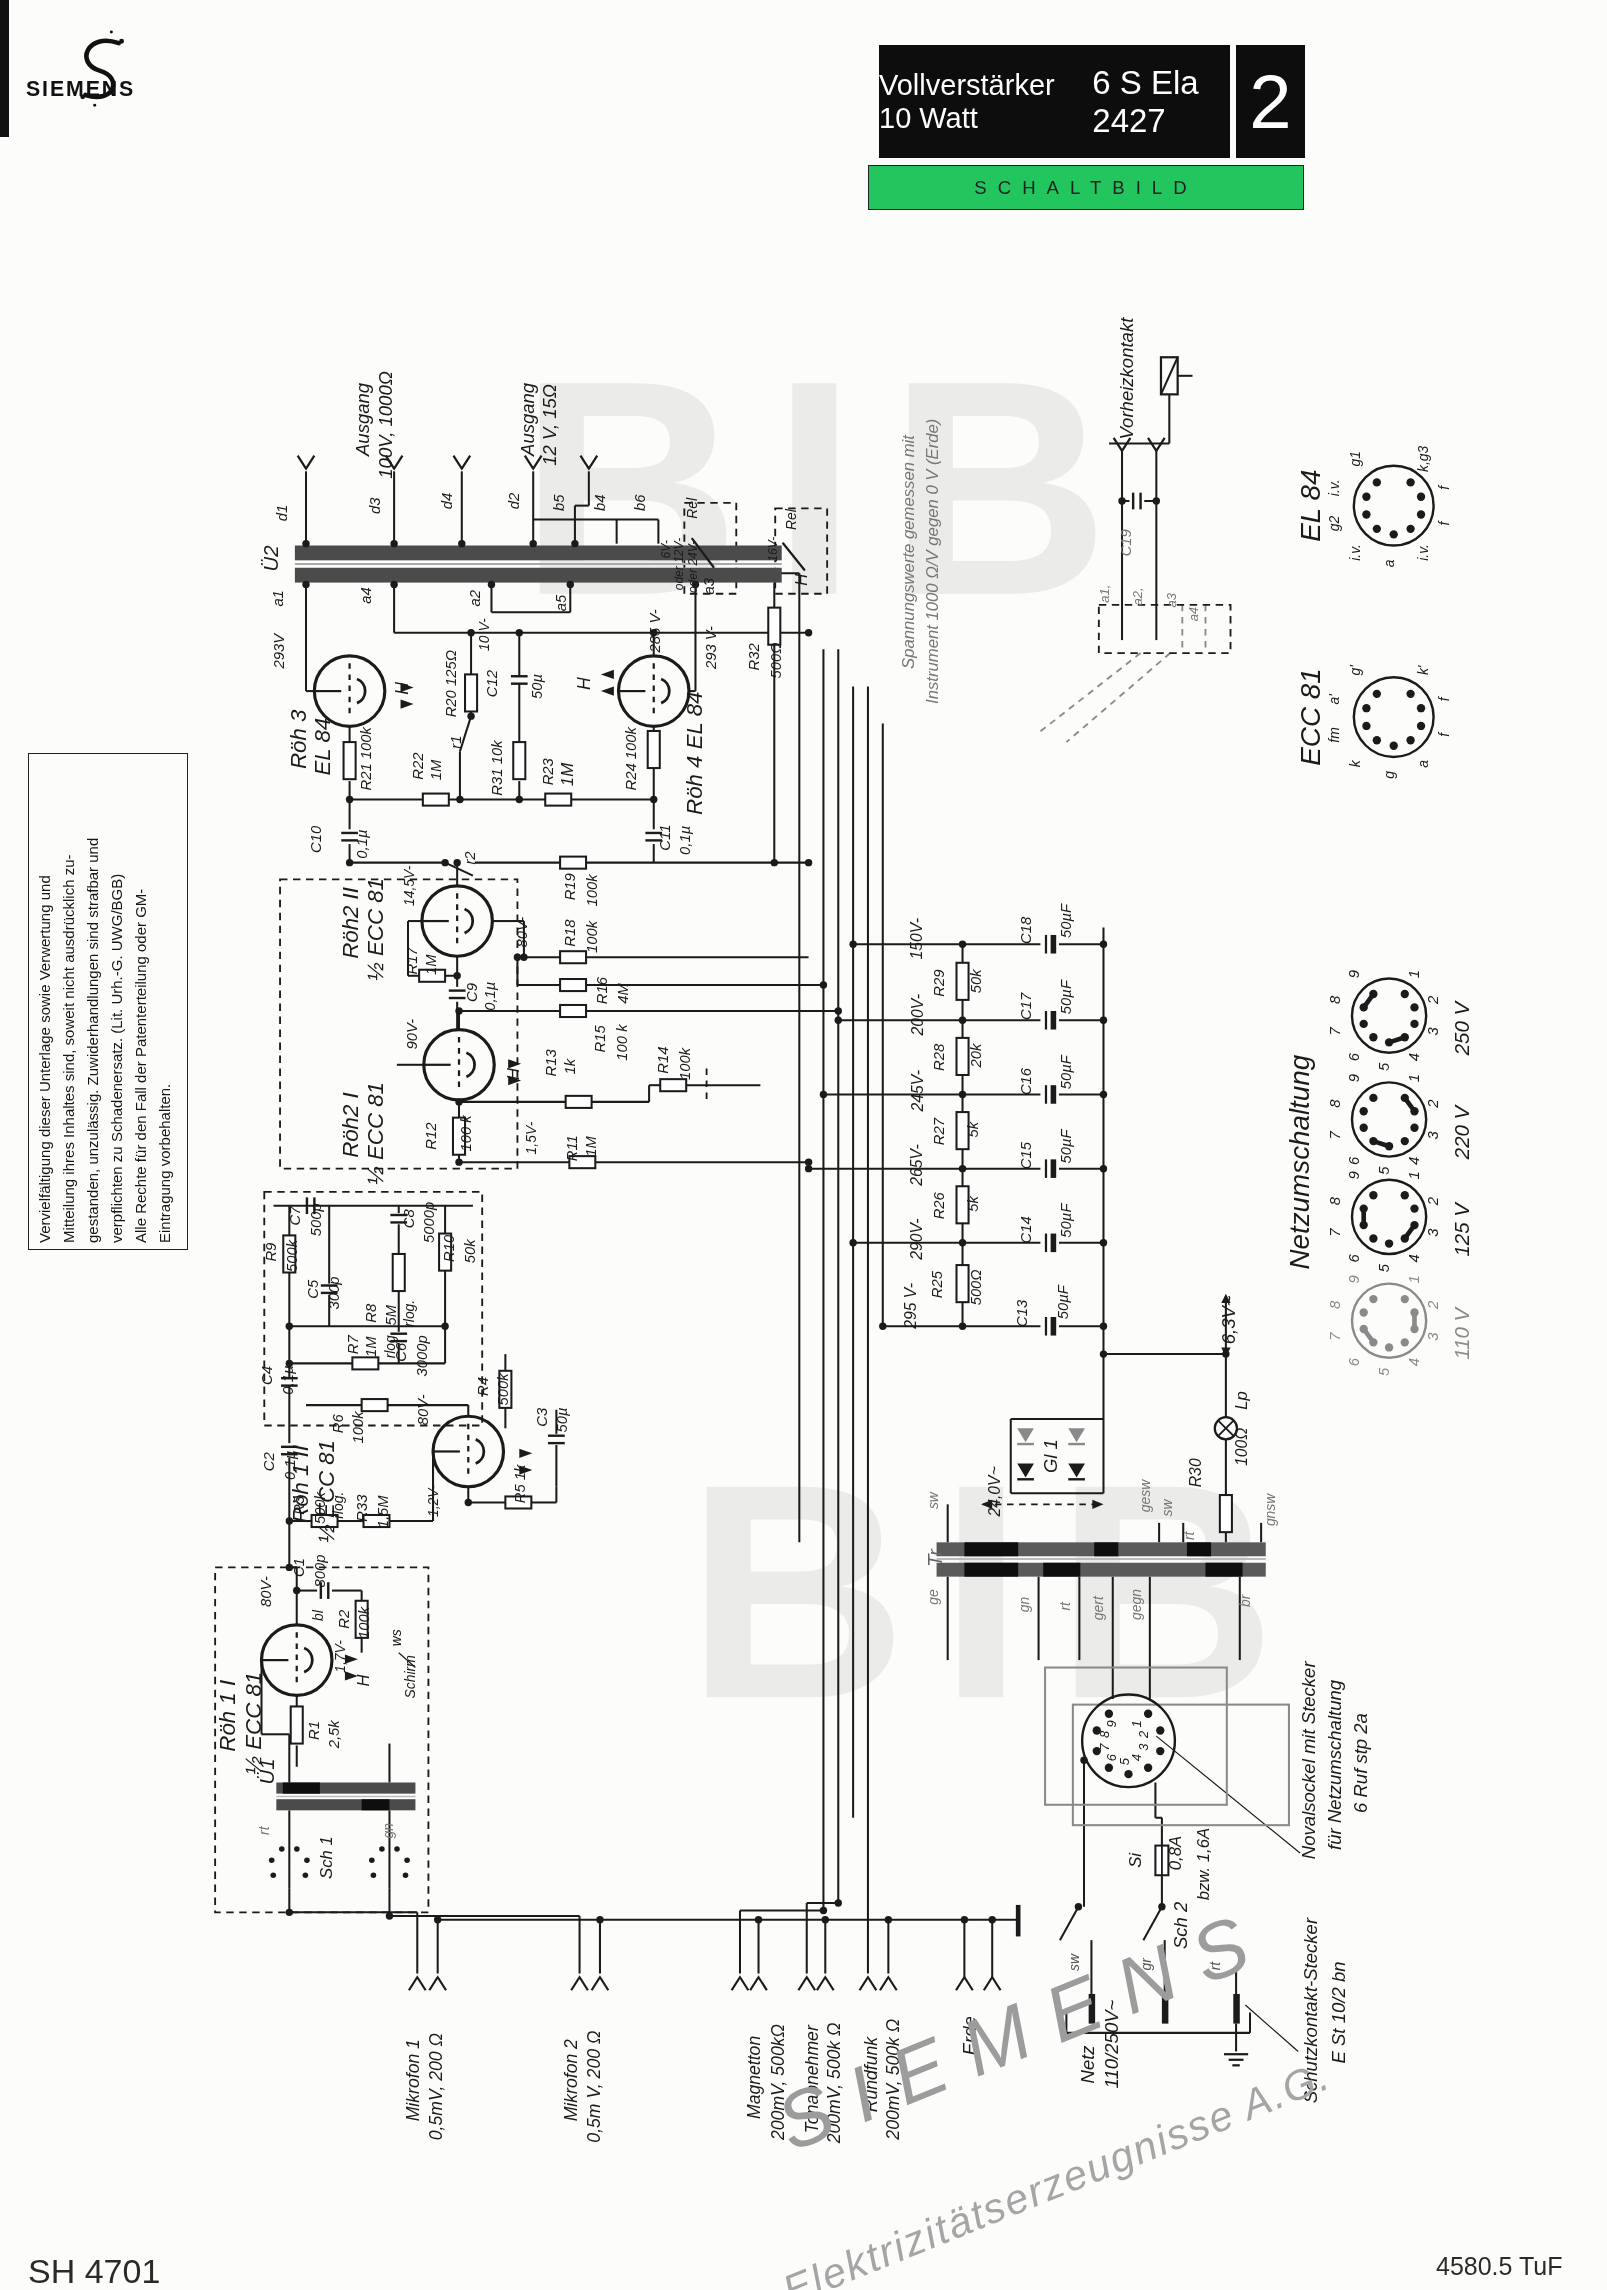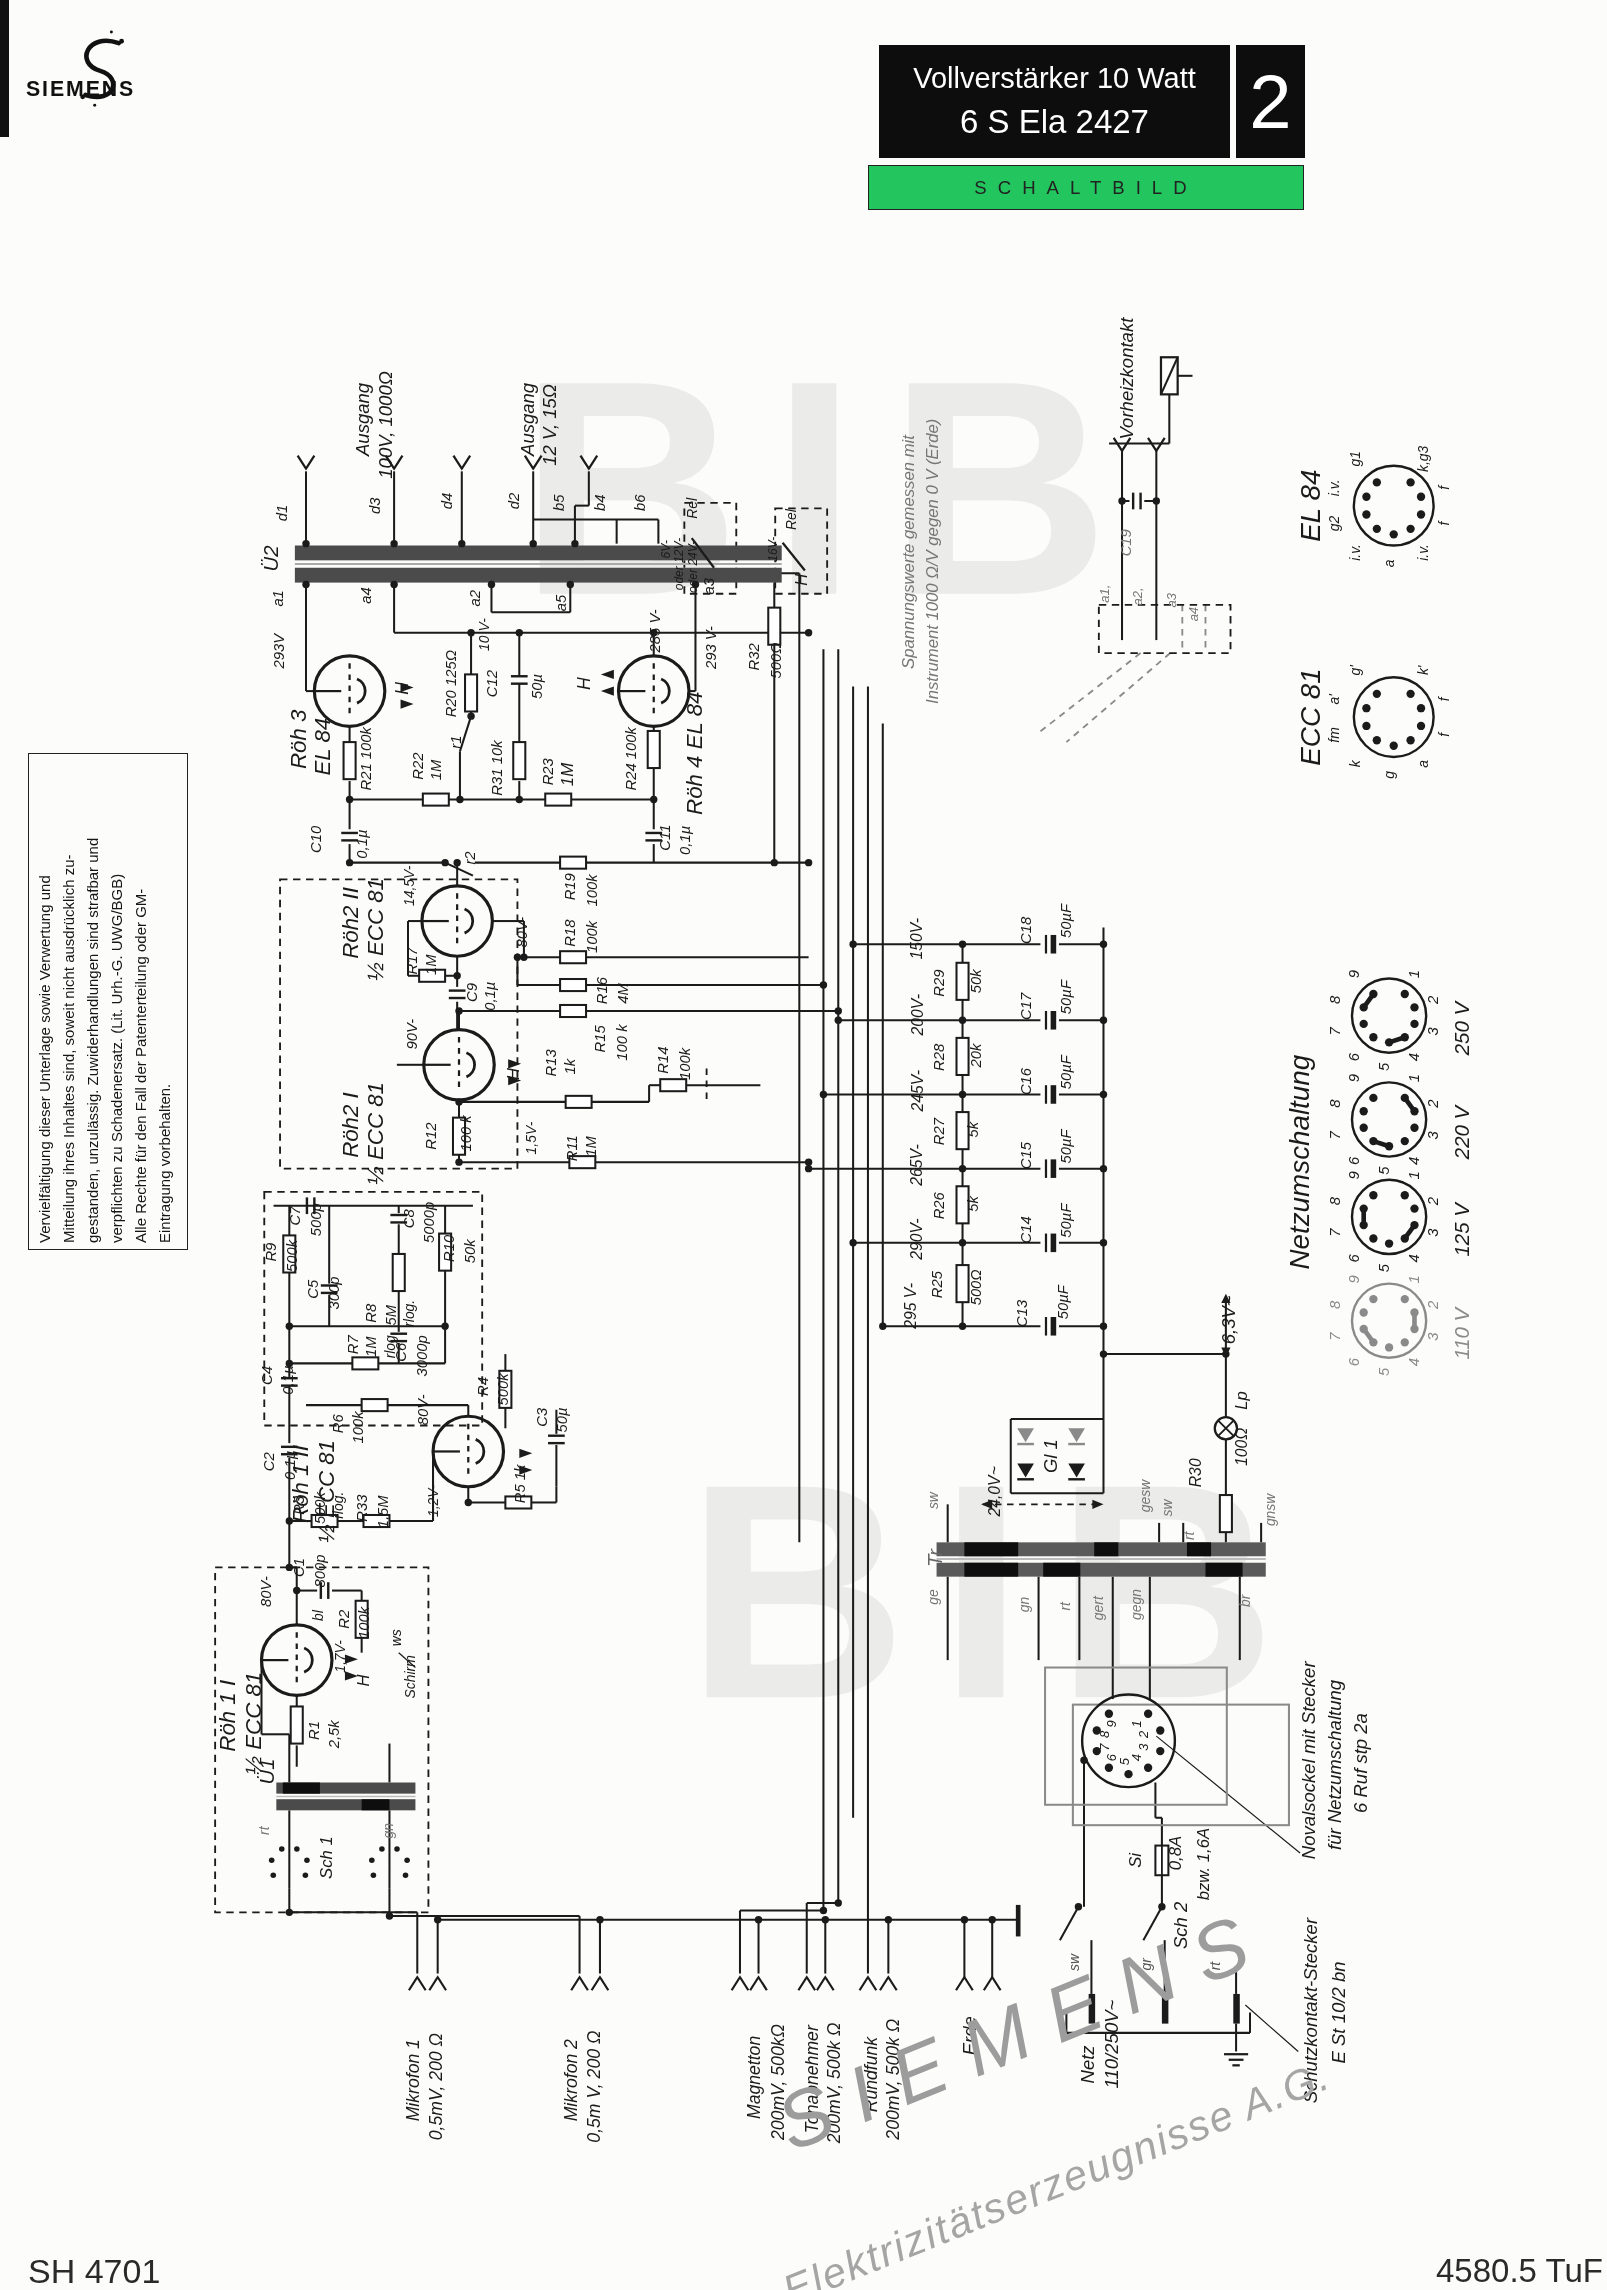--- a/index.html
+++ b/index.html
@@ -3,34 +3,34 @@
 <meta charset="utf-8">
 <style>
   html,body{margin:0;padding:0;}
   body{width:1607px;height:2290px;position:relative;background:#fcfcfb;overflow:hidden;
        font-family:"Liberation Sans",sans-serif;color:#1b1b1b;}
   .corner-black{position:absolute;left:0;top:0;width:9.3px;height:137px;background:#111;}
   
   .logo{position:absolute;left:26px;top:18.6px;width:130px;height:88px;}
   .logo .brand{position:absolute;left:0;top:58px;font-weight:bold;font-size:21.3px;letter-spacing:1.9px;color:#111;}
   .titlebox{position:absolute;left:879px;top:45px;width:351px;height:113px;background:#0d0d0d;color:#fff;
-            display:flex;flex-direction:column;justify-content:center;align-items:center;gap:7.4px;}
+            display:flex;flex-direction:row;justify-content:center;align-items:center;gap:7.4px;}
   .titlebox .t1{font-size:29px;}
   .titlebox .t2{font-size:33px;}
   .pagenum{position:absolute;left:1236px;top:45px;width:69px;height:113px;background:#0d0d0d;color:#fff;
            display:flex;align-items:center;justify-content:center;font-size:76px;font-weight:300;}
   .schaltbild{position:absolute;left:868px;top:165px;width:434px;height:43px;border:1.9px solid #222;background:#22c55e;
               display:flex;align-items:center;justify-content:center;font-size:18.6px;letter-spacing:11px;color:#222;}
   
   .copyright{position:absolute;left:28px;top:753px;width:158px;height:495px;border:1.9px solid #222;}
   .copyright .inner{position:absolute;left:50%;top:50%;width:482px;height:150px;
        transform:translate(-50%,-50%) rotate(-90deg);font-size:15px;line-height:24px;
        white-space:pre-line;color:#161616;}
   .footer-left{position:absolute;left:28px;top:2252px;font-size:34px;color:#2a2a2a;}
-  .footer-right{position:absolute;left:1436px;top:2252px;font-size:33px;color:#2a2a2a;}
+  .footer-right{position:absolute;left:1436px;top:2252px;font-size:25px;color:#2a2a2a;}
   svg text{font-family:"Liberation Sans",sans-serif;}
 </style>
 </head>
 <body>
 
 <div class="corner-black"></div>
 
 <div class="logo">
   <svg width="130" height="88" viewBox="0 0 140 95">
     <path d="M 100 26 C 66 14 52 48 80 56 C 104 63 96 92 64 82" fill="none" stroke="#111" stroke-width="5" stroke-linecap="round"></path>

